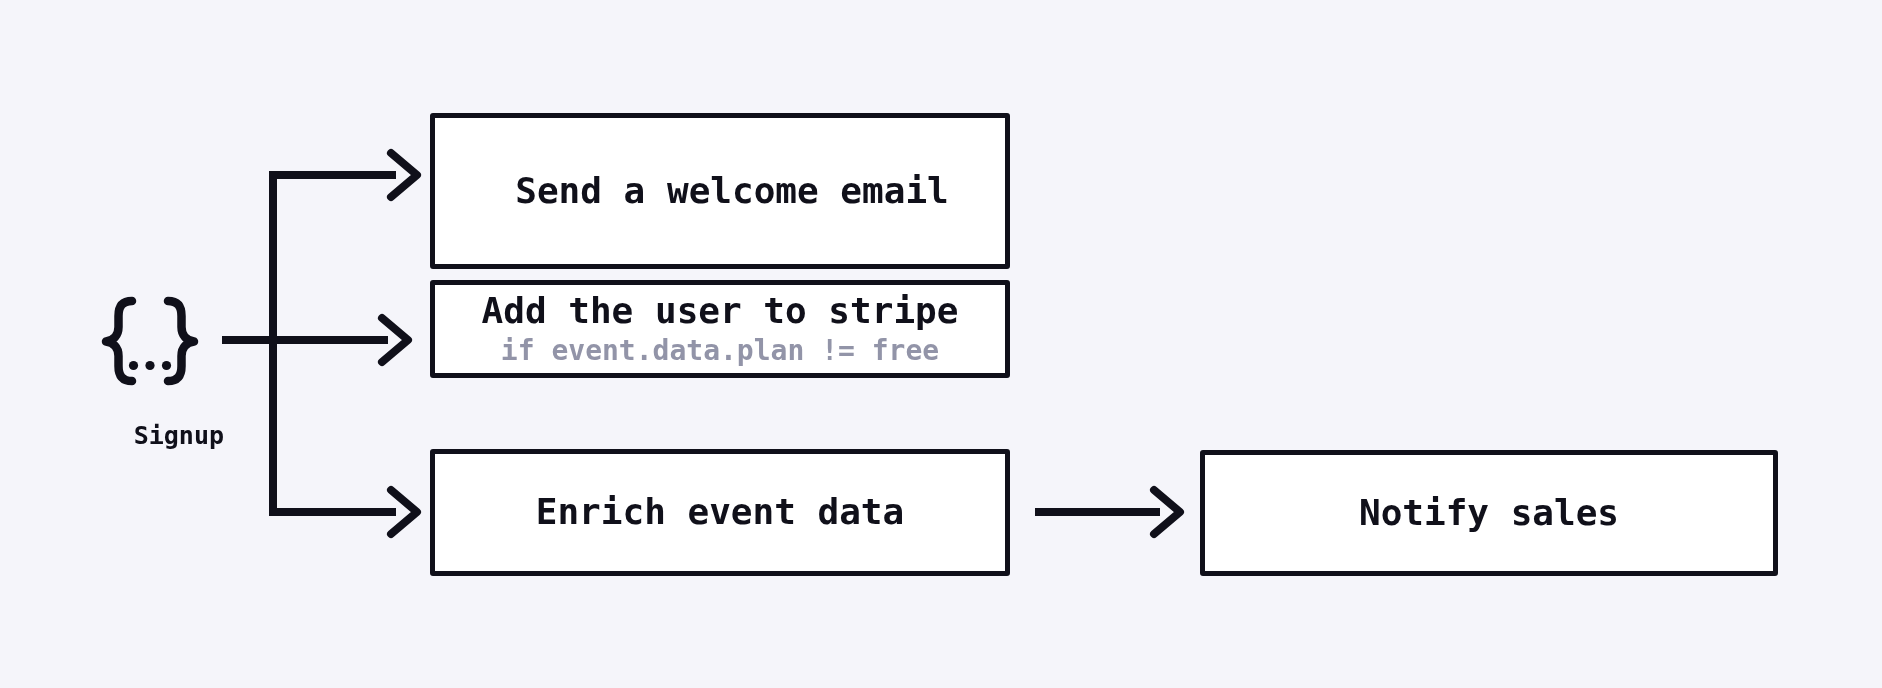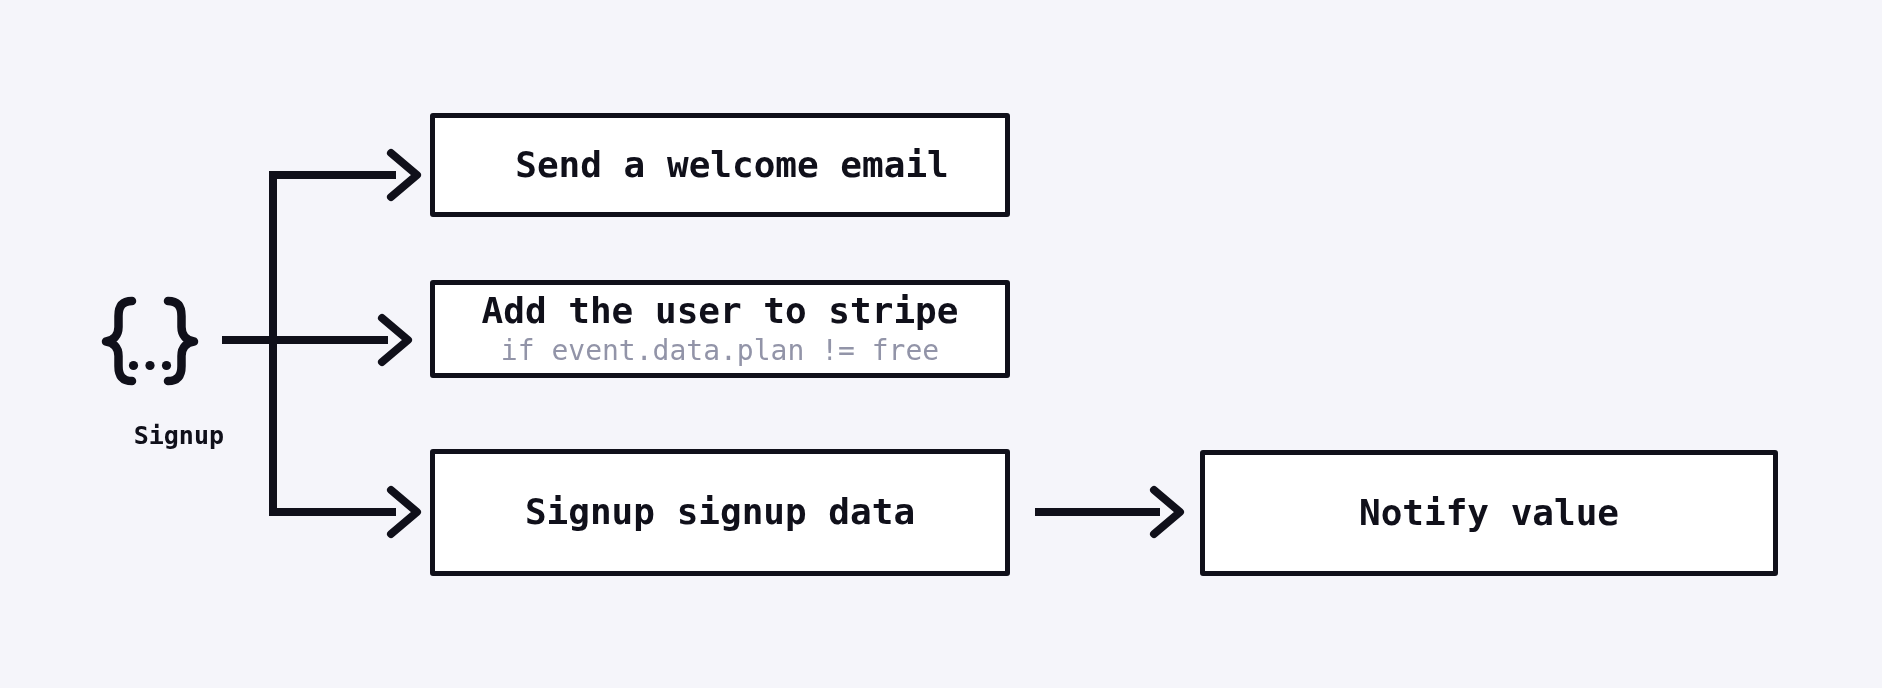--- a/index.html
+++ b/index.html
@@ -32,27 +32,27 @@
   }
   .node-title {
     font-size: 36px;
     font-weight: bold;
     color: #10101a;
     line-height: 1.12;
     white-space: nowrap;
   }
   .node-cond {
     font-size: 28px;
-    font-weight: normal;
+    font-weight: bold;
     color: #9294a8;
     line-height: 1.1;
     white-space: nowrap;
   }
   .node-cond:empty { display: none; }
-  .n1 { left: 430px; top: 113px; width: 580px; height: 104px; padding-left: 24px; }
+  .n1 { left: 430px; top: 113px; width: 580px; height: 156px; padding-left: 24px; }
   .n2 { left: 430px; top: 280px; width: 580px; height: 98px; }
   .n3 { left: 430px; top: 449px; width: 580px; height: 127px; }
   .n4 { left: 1200px; top: 450px; width: 578px; height: 126px; }
   .trigger-icon-wrap {
     position: absolute;
     left: 101px; top: 295px;
     width: 98px; height: 92px;
   }
   .trigger-label {
     position: absolute;
@@ -99,21 +99,21 @@
     <div class="node-title">Send a welcome email</div>
 
   </div>
 
   <div class="node n2">
     <div class="node-title">Add the user to stripe</div>
     <div class="node-cond">if event.data.plan != free</div>
   </div>
 
   <div class="node n3">
-    <div class="node-title">Signup signup data</div>
+    <div class="node-title">Enrich event data</div>
 
   </div>
 
   <div class="node n4">
-    <div class="node-title">Notify value</div>
+    <div class="node-title">Notify sales</div>
   </div>
 
 </div>
 
 </body></html>

